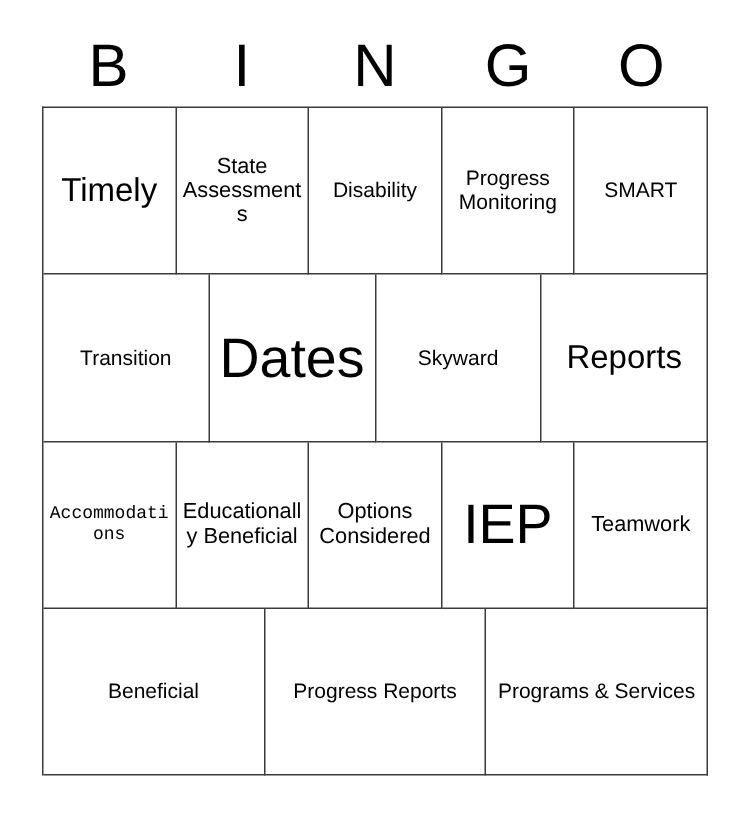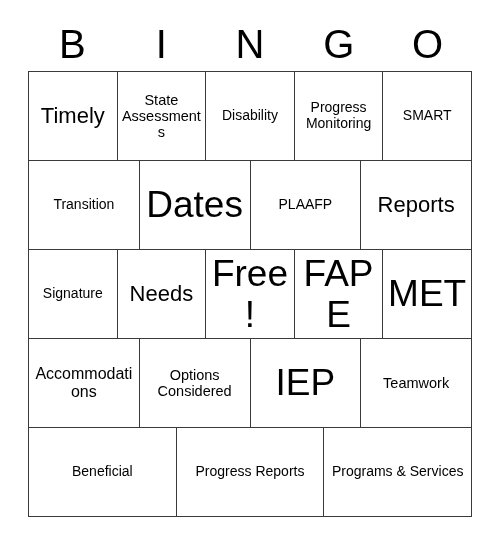--- a/index.html
+++ b/index.html
@@ -83,21 +83,21 @@
     line-height: 1.12;
     word-wrap: break-word;
     color: #000000;
   }
 
   
   .fs-xl   { font-size: 37px; }
   .fs-lg   { font-size: 22px; }
   .fs-md   { font-size: 14px; }
   .fs-sm   { font-size: 14.5px; }
-  .fs-xs   { font-size: 16px; }
+  .fs-xs   { font-size: 12px; font-family: Liberation Mono, monospace; }
 </style>
 </head>
 <body>
 
 <div id="bingo-card">
 
   <div id="bingo-header">
     <div class="header-letter">B</div>
     <div class="header-letter">I</div>
     <div class="header-letter">N</div>
@@ -126,48 +126,34 @@
     </div>
 
     <div class="bingo-row">
       <div class="bingo-cell">
           <span class="cell-text fs-md">Transition</span>
         </div>
       <div class="bingo-cell">
           <span class="cell-text fs-xl">Dates</span>
         </div>
       <div class="bingo-cell">
-          <span class="cell-text fs-md">PLAAFP</span>
+          <span class="cell-text fs-md">Skyward</span>
         </div>
       <div class="bingo-cell">
           <span class="cell-text fs-lg">Reports</span>
         </div>
     </div>
 
-    <div class="bingo-row">
-      <div class="bingo-cell">
-          <span class="cell-text fs-md">Signature</span>
-        </div>
-      <div class="bingo-cell">
-          <span class="cell-text fs-lg">Needs</span>
-        </div>
-      <div class="bingo-cell">
-          <span class="cell-text fs-xl">Free!</span>
-        </div>
-      <div class="bingo-cell">
-          <span class="cell-text fs-xl">FAPE</span>
-        </div>
-      <div class="bingo-cell">
-          <span class="cell-text fs-xl">MET</span>
-        </div>
-    </div>
 
     <div class="bingo-row">
       <div class="bingo-cell">
           <span class="cell-text fs-xs">Accommodations</span>
+        </div>
+      <div class="bingo-cell">
+          <span class="cell-text fs-sm">Educationally Beneficial</span>
         </div>
       <div class="bingo-cell">
           <span class="cell-text fs-sm">Options Considered</span>
         </div>
       <div class="bingo-cell">
           <span class="cell-text fs-xl">IEP</span>
         </div>
       <div class="bingo-cell">
           <span class="cell-text fs-sm">Teamwork</span>
         </div>

